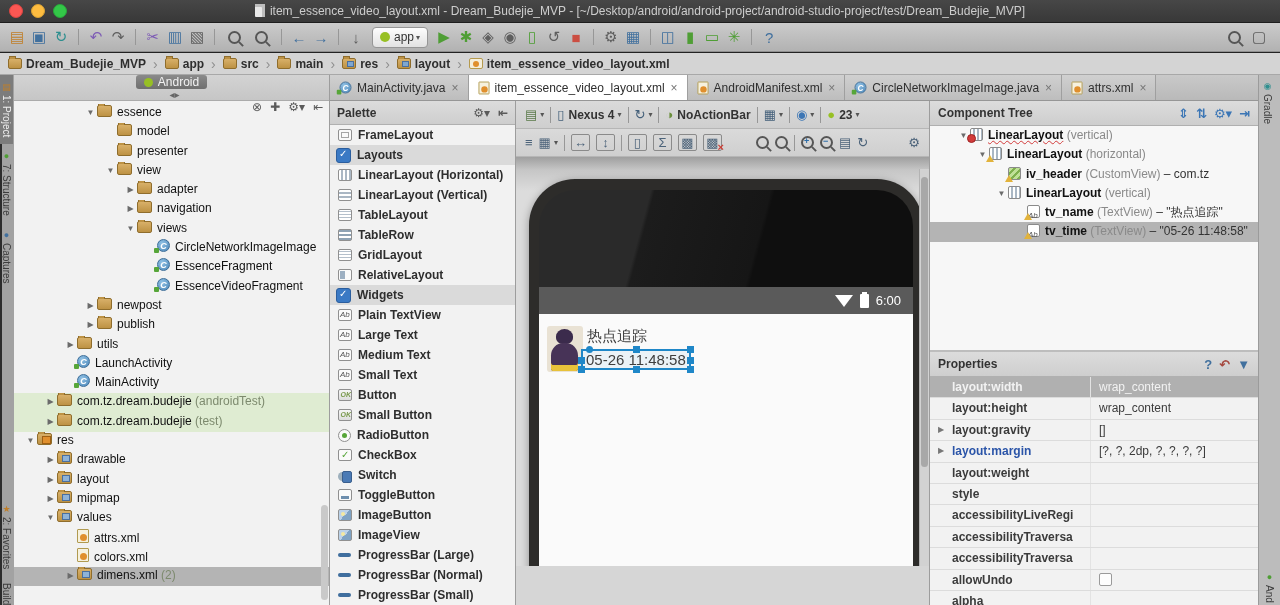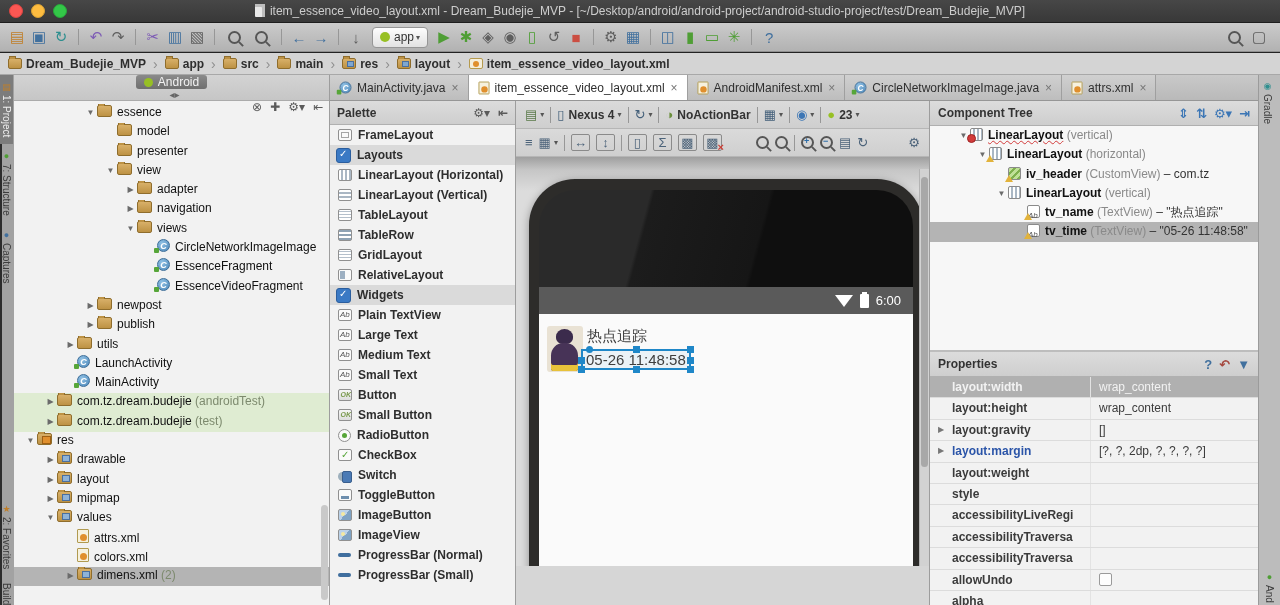--- a/index.html
+++ b/index.html
@@ -620,20 +620,24 @@
       <div class="pitem">
         <i class="pico p-imgb"></i>
         <span class="plb">ImageButton</span>
       </div>
 
       <div class="pitem">
         <i class="pico p-img"></i>
         <span class="plb">ImageView</span>
       </div>
 
+      <div class="pitem">
+        <i class="pico p-prog"></i>
+        <span class="plb">ProgressBar (Large)</span>
+      </div>
 
       <div class="pitem">
         <i class="pico p-prog"></i>
         <span class="plb">ProgressBar (Normal)</span>
       </div>
 
       <div class="pitem">
         <i class="pico p-prog"></i>
         <span class="plb">ProgressBar (Small)</span>
       </div>

